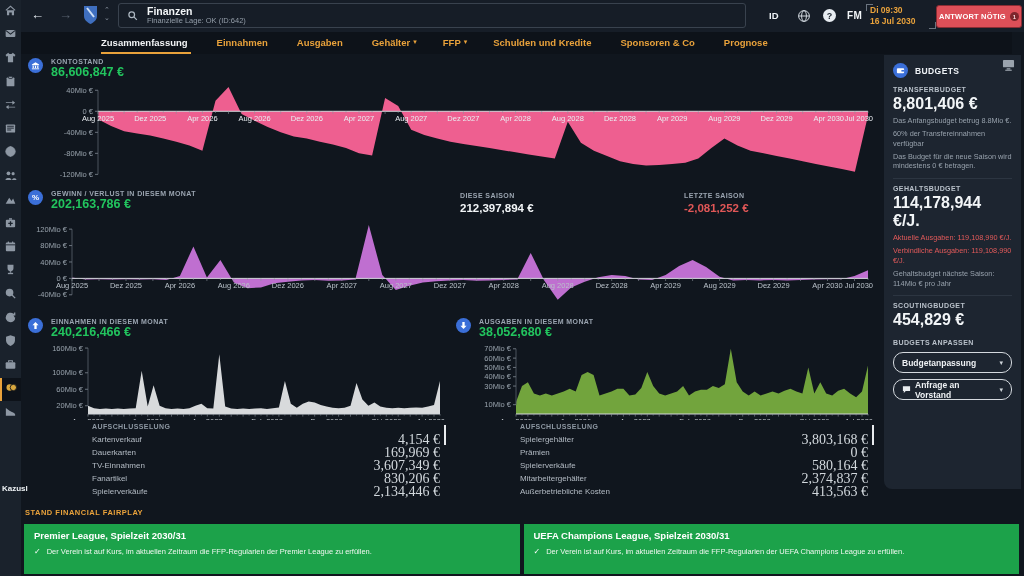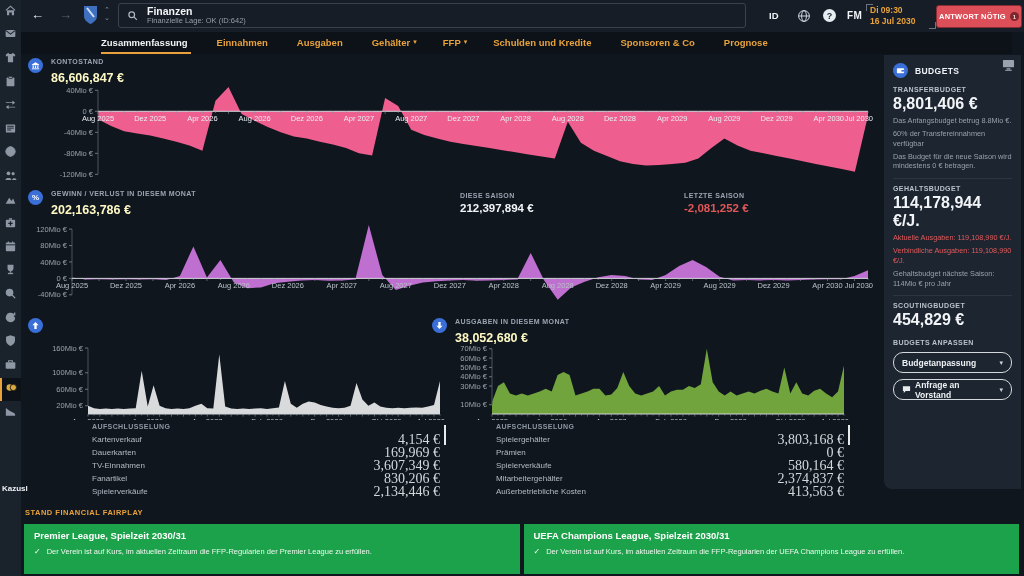--- a/index.html
+++ b/index.html
@@ -47,35 +47,35 @@
   .monitor{position:absolute;right:9px;top:57px;z-index:7;cursor:pointer;}
   .monitor svg{width:13px;height:12px;fill:#9aa3ad;}
   
   .content{position:absolute;left:21px;top:54px;right:0;bottom:0;background:#10161e;}
   .panel{position:absolute;}
   .phead{position:absolute;left:4px;top:3px;display:flex;gap:8px;}
   .bicon{width:15px;height:15px;border-radius:50%;background:#3b6fd8;color:#fff;display:flex;align-items:center;justify-content:center;flex:0 0 15px;}
   .bicon svg{width:9px;height:9px;fill:#fff;}
   .bicon span{font-size:8px;font-weight:bold;}
   .phead-label{font-size:7px;font-weight:bold;color:#9aa4b0;letter-spacing:.4px;}
-  .phead-value{font-size:12.5px;font-weight:bold;color:#fef9c3;margin-top:6px;}
+  .phead-value{font-size:12.5px;font-weight:bold;color:#22c55e;margin-top:0;}
   .statlabel{font-size:7px;font-weight:bold;color:#9aa4b0;letter-spacing:.4px;}
   .statvalue{font-size:11.5px;font-weight:bold;color:#f2f5f7;margin-top:3px;}
   .statvalue.neg{color:#e05757;}
   .chart{position:absolute;}
   .chart svg{display:block;}
   .yt{fill:#99a3ad;font-size:7.5px;}
   .xt{font-size:7.5px;}
   #p-konto{left:3px;top:1px;width:852px;height:130px;}
   #c-konto{left:0;right:2px;top:26px;height:102px;}
   #p-gewinn{left:3px;top:133px;width:852px;height:126px;}
   #c-gewinn{left:0;right:2px;top:32px;height:90px;}
   .g2{position:absolute;left:436px;top:5px;} .g3{position:absolute;left:660px;top:5px;}
   #p-einnahmen{left:3px;top:261px;width:424px;height:185px;overflow:hidden;}
-  #p-ausgaben{left:407px;top:261px;width:424px;height:185px;overflow:hidden;}
+  #p-ausgaben{left:431px;top:261px;width:424px;height:185px;overflow:hidden;}
   #c-einnahmen,#c-ausgaben{left:0;right:2px;top:27px;height:78px;}
   .bd{position:absolute;left:68px;right:8px;top:108px;bottom:0;overflow:hidden;}
   .bd-label{font-size:7px;font-weight:bold;color:#8d97a2;letter-spacing:.4px;margin-bottom:3px;}
   .bd-row{display:flex;justify-content:space-between;height:13px;align-items:center;}
   .bd-name{font-size:8px;color:#b4bcc5;}
   .bd-val{font-size:14px;color:#d2d8dd;font-family:Liberation Serif, serif;}
   .thumb{position:absolute;right:0px;top:14px;width:2px;height:20px;background:#e8ebee;cursor:pointer;}
   
   .budgets{position:absolute;left:863px;top:1px;width:137px;height:434px;background:#1d2530;border-radius:0 0 0 8px;
            padding:8px 9px;box-sizing:border-box;}
@@ -562,20 +562,24 @@
         </div>
     </section>
 
     <section class="panel" id="p-einnahmen">
       <div class="phead">
         <span class="bicon">
           <svg viewBox="0 0 10 10">
               <path d="M5 1 8.4 4.8H6.3V9H3.7V4.8H1.6Z"></path>
             </svg>
         </span>
+        <div>
+          <div class="phead-label">EINNAHMEN IN DIESEM MONAT</div>
+          <div class="phead-value">240,216,466 €</div>
+        </div>
       </div>
       <div class="chart" id="c-einnahmen">
           <svg width="422" height="78" viewBox="0 0 422 78">
             <polygon points="64.0,72.0 64.0,63.8 70.0,66.2 75.9,67.1 81.9,66.6 87.9,67.1 93.8,66.6 99.8,67.1 105.8,66.6 111.7,66.2 117.7,28.7 123.7,64.6 129.6,43.2 135.6,63.8 141.6,66.2 147.5,67.1 153.5,66.6 159.5,67.1 165.4,66.2 171.4,63.8 177.4,61.7 183.3,66.2 189.3,66.6 195.3,12.2 201.2,64.6 207.2,66.6 213.2,67.1 219.1,66.6 225.1,67.1 231.1,66.6 237.0,66.2 243.0,67.1 248.9,66.2 254.9,65.4 260.9,39.0 266.8,61.7 272.8,65.8 278.8,61.7 284.7,59.6 290.7,60.5 296.7,62.9 302.6,64.6 308.6,65.8 314.6,66.2 320.5,65.8 326.5,63.8 332.5,41.1 338.4,57.6 344.4,63.8 350.4,60.5 356.3,64.6 362.3,65.8 368.3,66.2 374.2,65.8 380.2,66.2 386.2,65.8 392.1,65.4 398.1,65.8 404.1,64.6 410.0,62.9 416.0,39.0 416.0,72.0" fill="#d8dadc"></polygon>
             <line x1="64" y1="6.0606060606060606" x2="64" y2="63.75757575757576" stroke="#4a525c" stroke-width="1"></line>
             <line x1="61" x2="64" y1="6.0606060606060606" y2="6.0606060606060606" stroke="#6a737d" stroke-width="1"></line>
             <text x="59" y="8.66060606060606" text-anchor="end" class="yt">160Mio €</text>
             <line x1="61" x2="64" y1="30.787878787878785" y2="30.787878787878785" stroke="#6a737d" stroke-width="1"></line>
             <text x="59" y="33.38787878787878" text-anchor="end" class="yt">100Mio €</text>
             <line x1="61" x2="64" y1="47.27272727272727" y2="47.27272727272727" stroke="#6a737d" stroke-width="1"></line>

